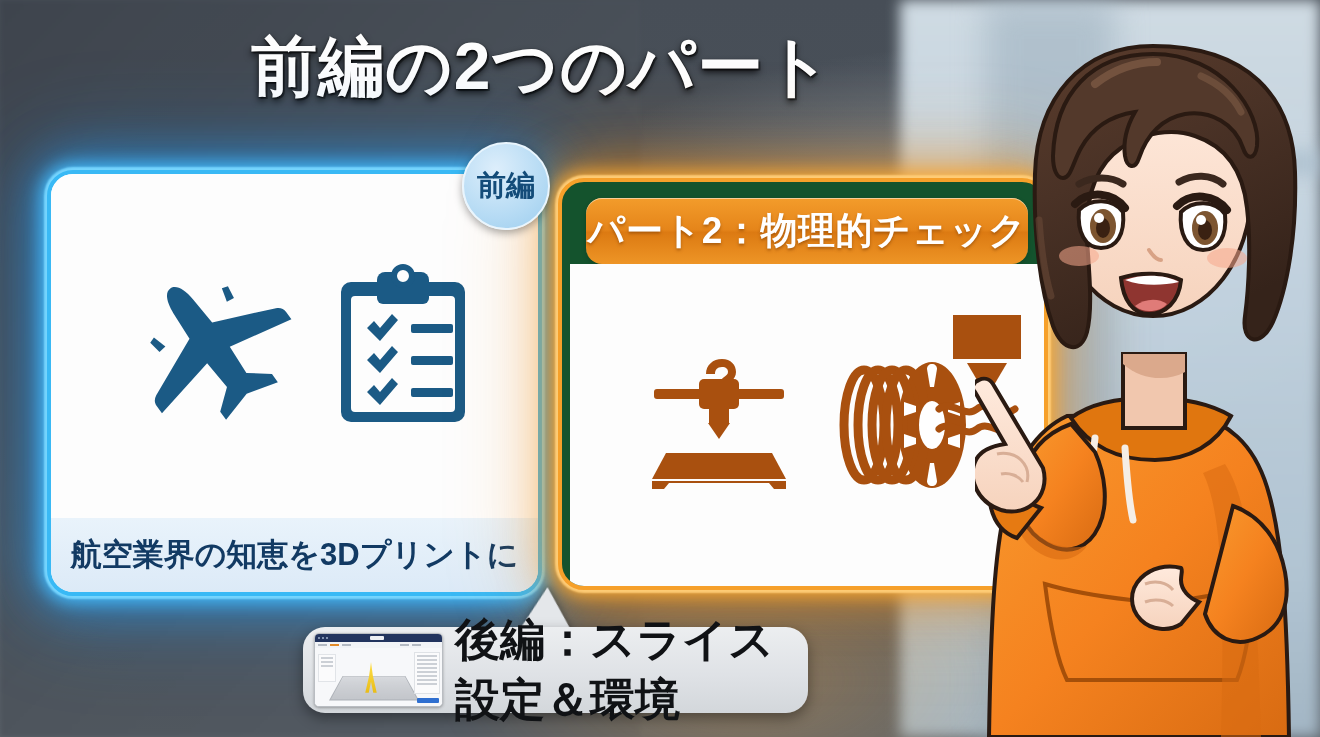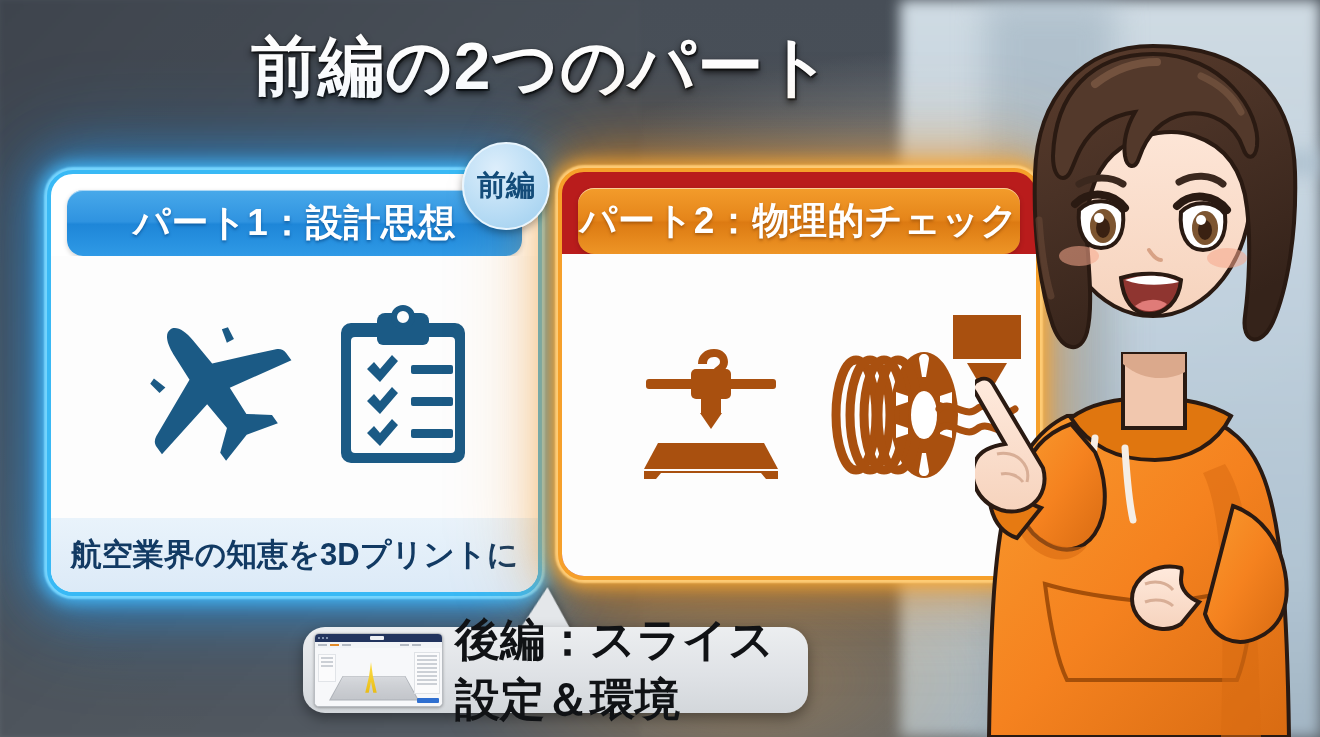--- a/index.html
+++ b/index.html
@@ -38,27 +38,27 @@
   
   .card{position:absolute;border-radius:26px;overflow:hidden;display:flex;flex-direction:column;}
 
   .card-blue{left:47px;top:170px;width:487px;height:418px;
     background:#ffffff;
     border:4px solid #39b9f5;
     box-shadow:0 0 2px 3px rgba(120,215,255,.95),
                0 0 16px 7px rgba(70,190,255,.85),
                0 0 46px 14px rgba(40,160,245,.55),
                0 0 90px 26px rgba(30,140,235,.30);}
-  .card-orange{left:558px;top:168px;width:474px;height:404px;
-    background:#b91c1c;
+  .card-orange{left:558px;top:178px;width:474px;height:404px;
+    background:#14532d;
     border:4px solid #f6a02a;
     box-shadow:0 0 2px 3px rgba(255,205,120,.95),
                0 0 16px 7px rgba(250,170,50,.80),
                0 0 44px 14px rgba(240,145,25,.50),
-               0 0 86px 26px rgba(235,130,15,.26);}
+               0 0 86px 26px rgba(235,130,15,.26);padding-left:8px;}
 
   .card-hdr{margin:16px 16px 0 16px;border-radius:16px;height:66px;
     display:flex;align-items:center;justify-content:center;
     font-size:37px;font-weight:bold;color:#fff;letter-spacing:.5px;}
   .hdr-blue{background:linear-gradient(180deg,#48a9ea 0%,#2f93e0 48%,#1e86d8 52%,#2f9ae6 100%);
     box-shadow:inset 0 1px 0 rgba(255,255,255,.55),0 2px 5px rgba(0,0,0,.18);
     text-shadow:0 2px 3px rgba(0,60,120,.55);}
   .hdr-orange{background:linear-gradient(180deg,#f39c2b 0%,#e5851a 48%,#dc7a12 52%,#ee9526 100%);
     box-shadow:inset 0 1px 0 rgba(255,255,255,.5),0 2px 5px rgba(0,0,0,.18);
     text-shadow:0 2px 3px rgba(120,55,0,.5);}
@@ -132,21 +132,20 @@
   <div class="bg"></div>
   <div class="bg-blur-l"></div>
   <div class="bg-win"></div>
   <div class="bg-win2"></div>
   <div class="bg-shelf"></div>
   <div class="bg-warm"></div>
 
   <div class="title">前編の2つのパート</div>
 
   <div class="card card-blue">
-    <div class="card-hdr hdr-blue">パート1：設計思想</div>
     <div class="card-body">
 
       <span>
         <svg class="ico" width="190" height="150" viewBox="0 0 190 150">
           <g class="blue-fill" transform="rotate(-36 95 75)">
             <path d="M95 4c7 0 11 9 12 22l2 30 60 26c4 2 6 5 6 9v9l-66-14 -2 31 20 16v10l-32-9 -32 9v-10l20-16 -2-31 -66 14v-9c0-4 2-7 6-9l60-26 2-30C84 13 88 4 95 4z"></path>
             <path d="M47 36l6-2 4 14-8 1z"></path>
               <path d="M143 36l-6-2 -4 14 8 1z"></path>
           </g>
         </svg>

